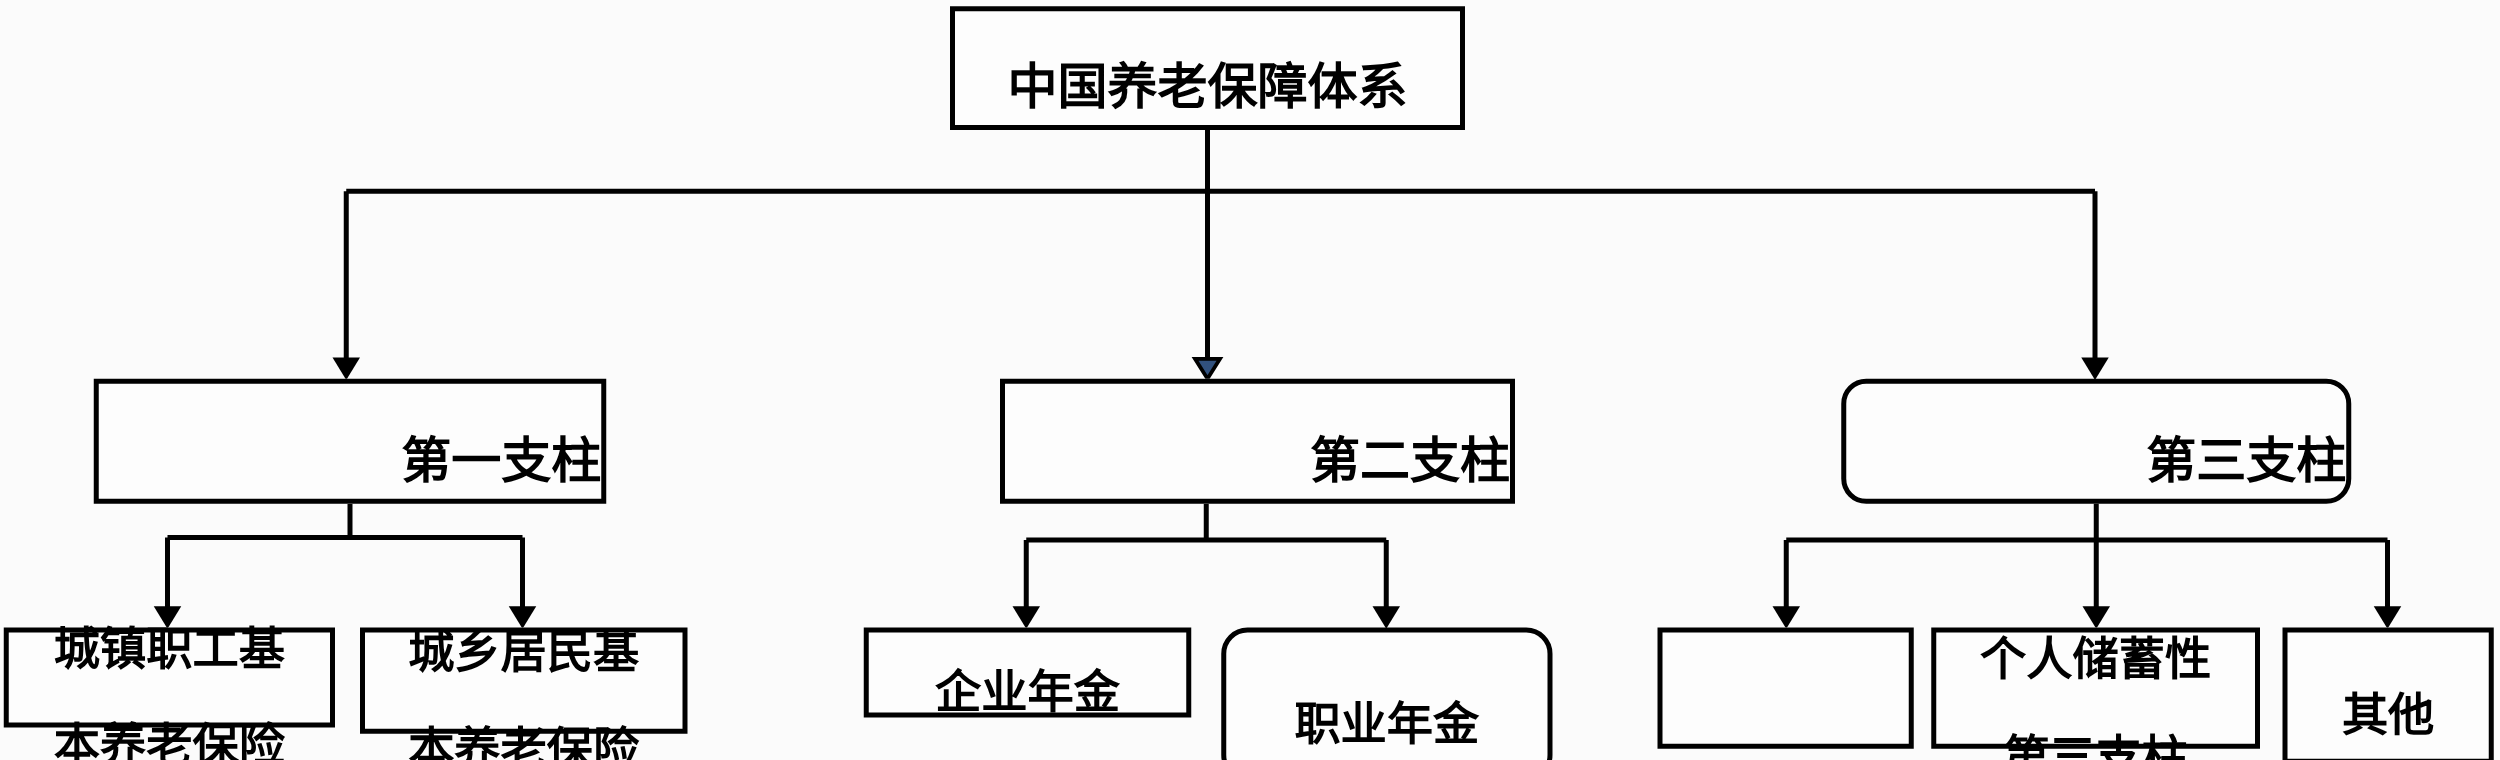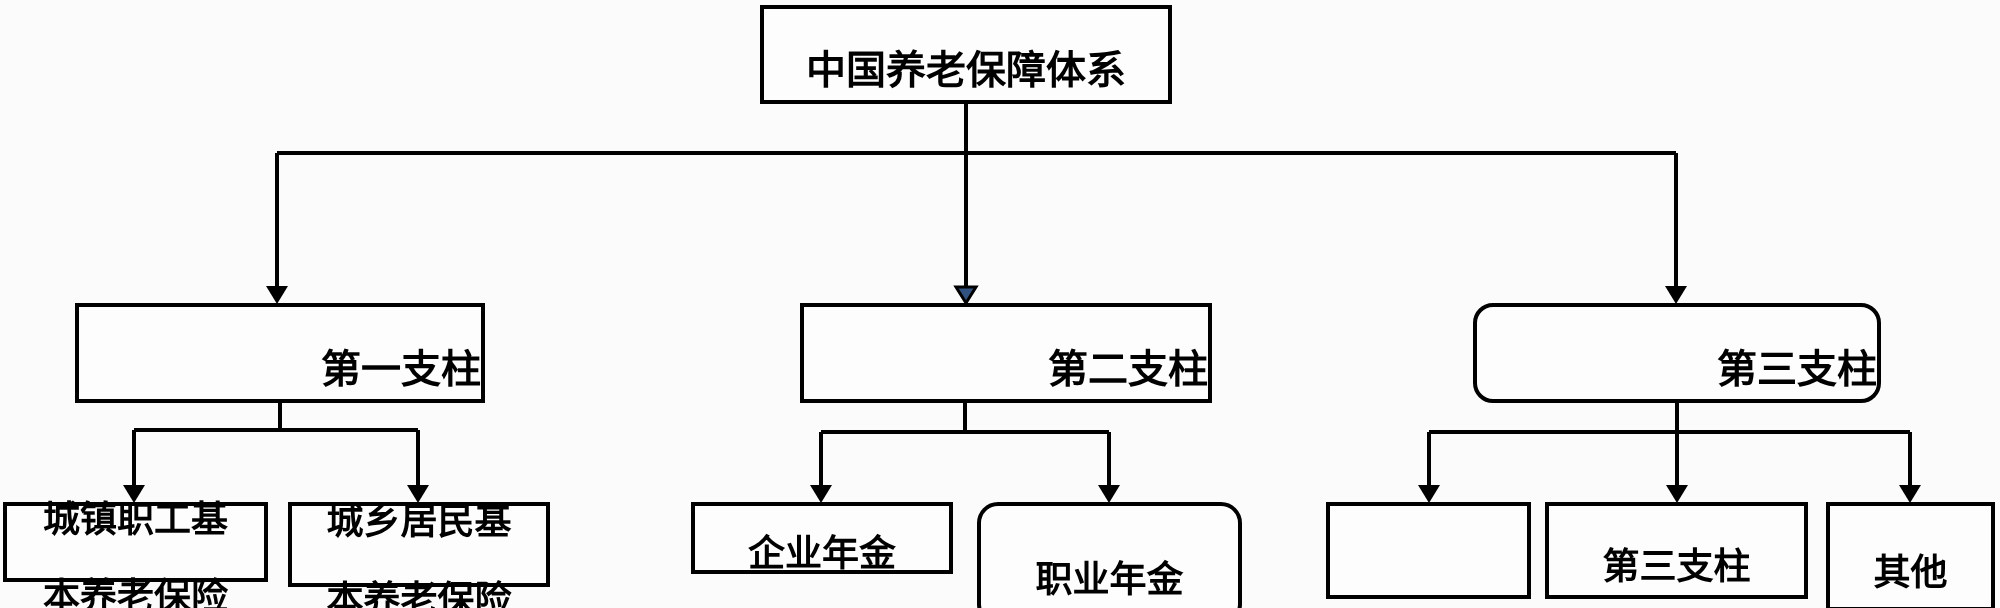--- a/index.html
+++ b/index.html
@@ -146,19 +146,20 @@
   <div class="node node-l3 n-c21">
     <span>企业年金</span>
   </div>
   <div class="node node-l3 n-c22">
     <span>职业年金</span>
   </div>
 
   <div class="node node-l3 n-c31">
   </div>
   <div class="node node-l3 n-c32">
+    <span>个人储蓄性</span>
     <span>第三支柱</span>
   </div>
   <div class="node node-l3 n-c33">
     <span>其他</span>
   </div>
 
 </div>
 
 </body></html>

